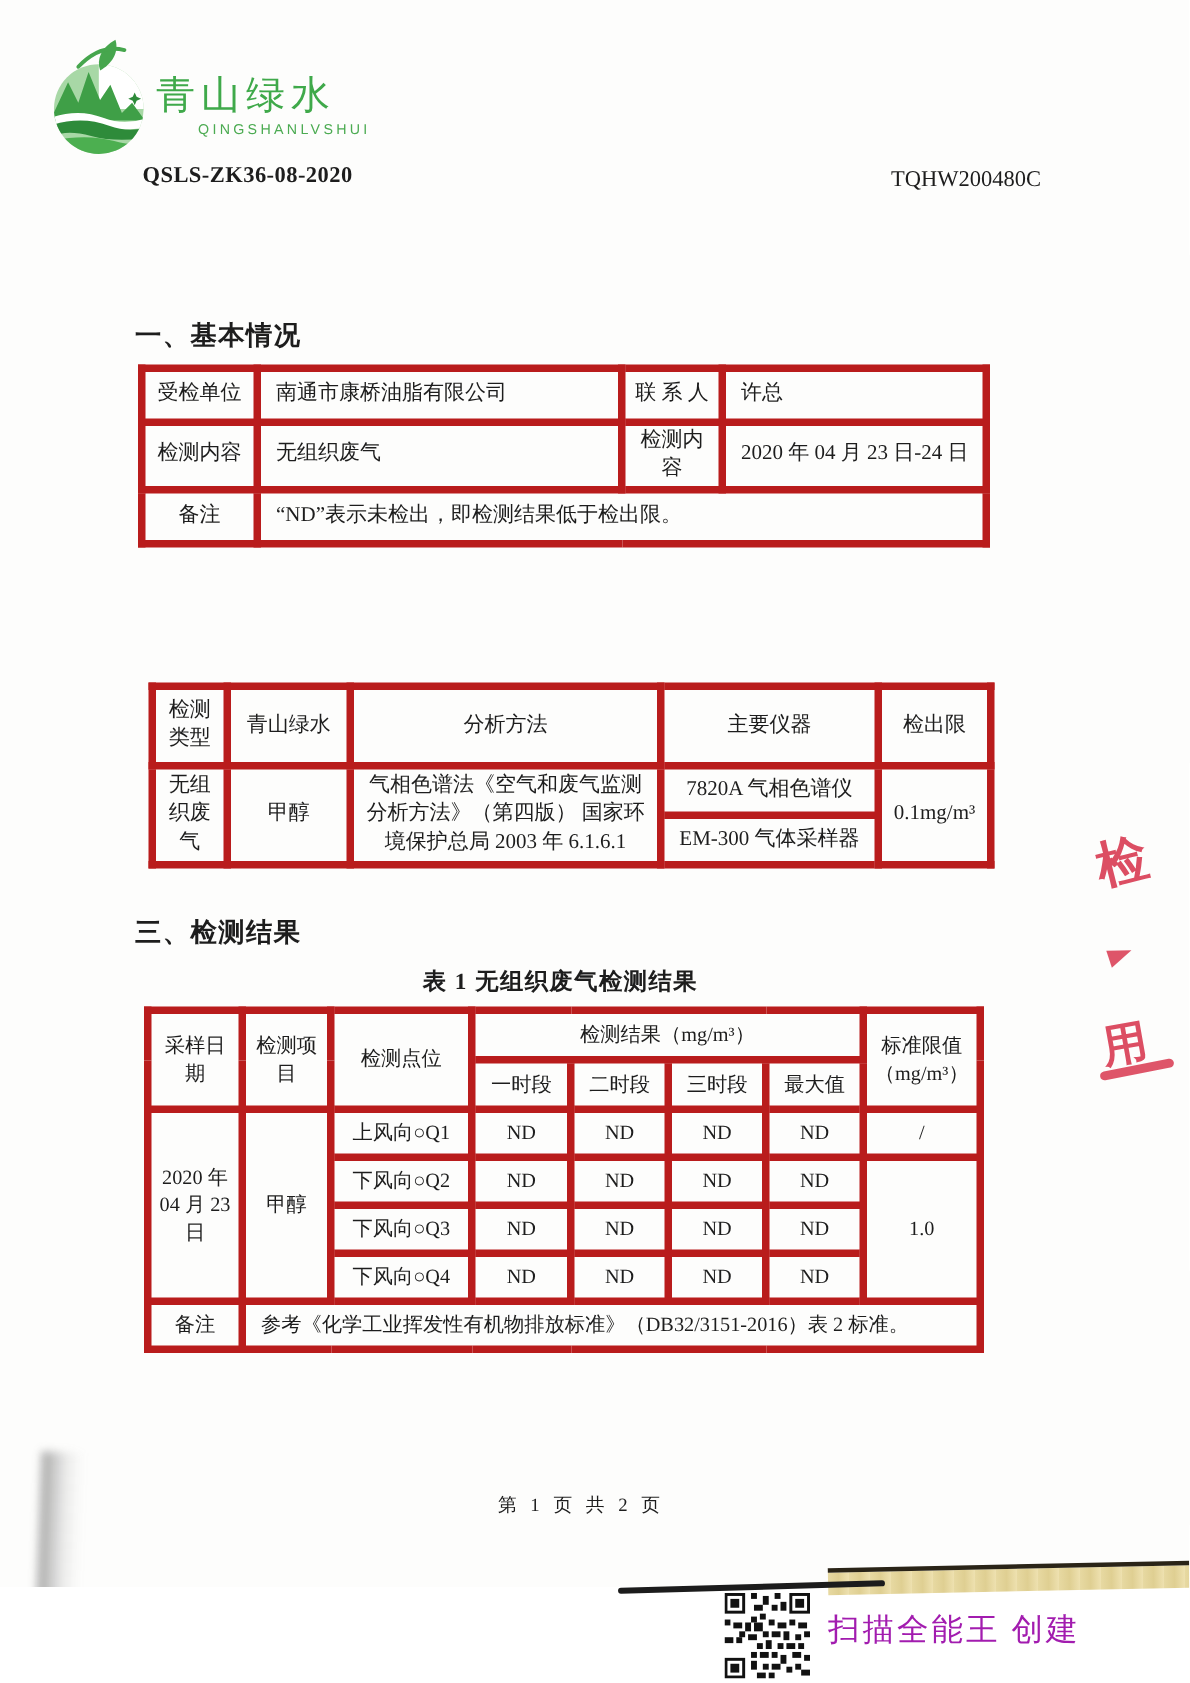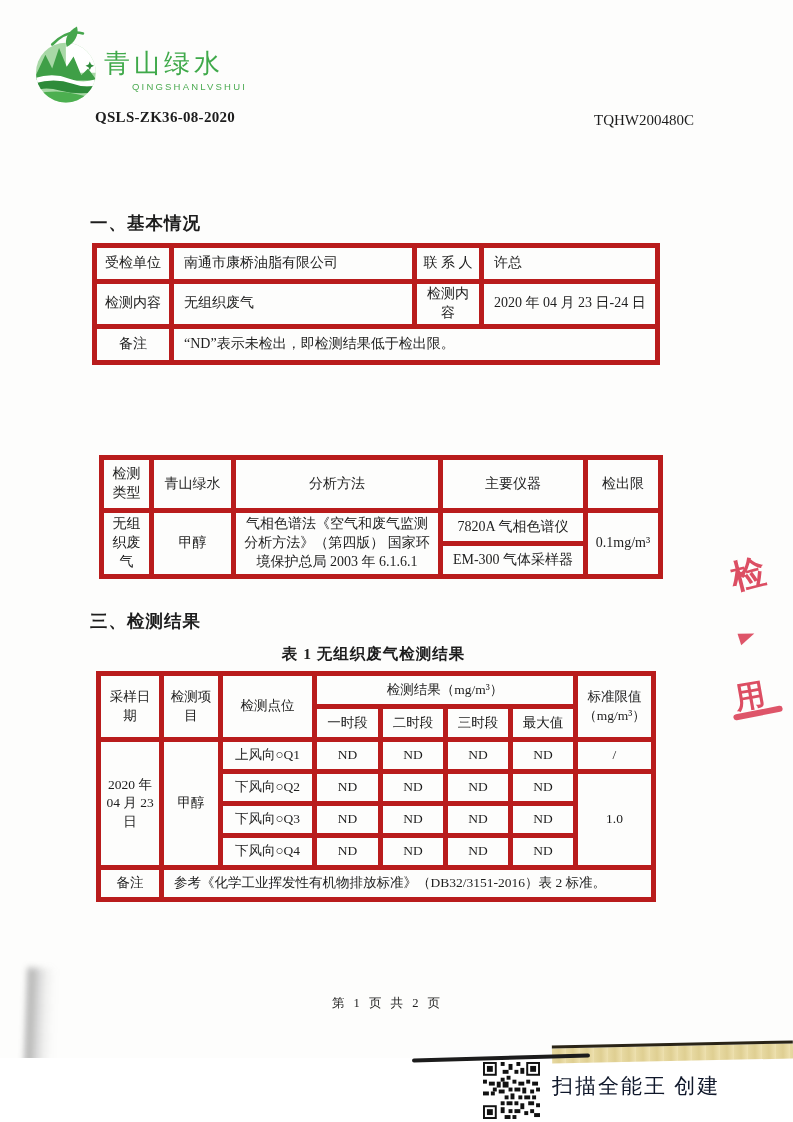--- a/index.html
+++ b/index.html
@@ -54,21 +54,21 @@
   .shadow-left{position:absolute;left:26px;top:968px;width:28px;height:100px;
     background:linear-gradient(to right,rgba(60,60,60,.45),rgba(120,120,120,.12) 60%,transparent);
     filter:blur(3px);transform:rotate(2deg);}
   .edge-line{position:absolute;left:412px;top:1056px;width:178px;height:4px;
     background:#1c1c1c;transform:rotate(-1.6deg);border-radius:2px;}
   .edge-tan{position:absolute;left:552px;top:1043px;width:241px;height:15px;
     background:repeating-linear-gradient(90deg,#e7d9a2 0,#dfcf92 7px,#eee1b0 14px);
     border-top:3px solid #2a2417;transform:rotate(-1.2deg);}
   .below-page{position:absolute;left:0;top:1058px;width:793px;height:64px;background:#ffffff;}
   .qr{position:absolute;left:483px;top:1062px;width:57px;height:57px;}
-  .watermark{position:absolute;left:552px;top:1072px;font-size:21px;color:#0f172a;letter-spacing:2px;}
+  .watermark{position:absolute;left:552px;top:1072px;font-size:21px;color:#a21caf;letter-spacing:2px;}
 </style>
 </head>
 <body>
 
 <div class="page">
 
   <svg class="logo" viewBox="0 0 100 96">
     <defs>
         <clipPath id="ball">
           <circle cx="44" cy="57" r="35"></circle>

